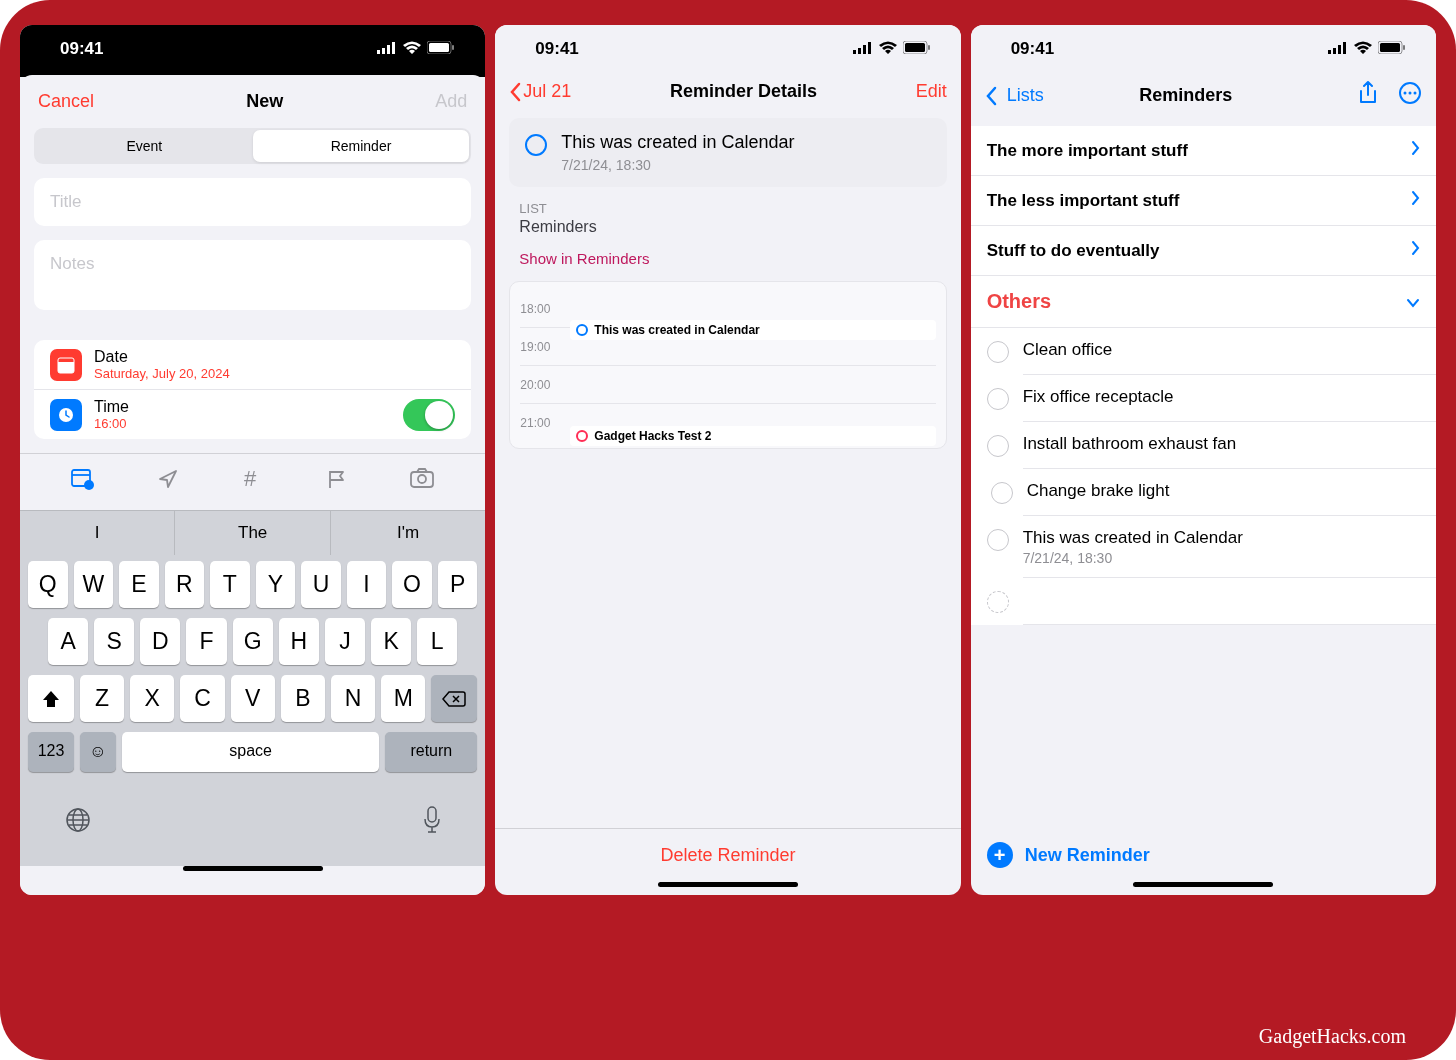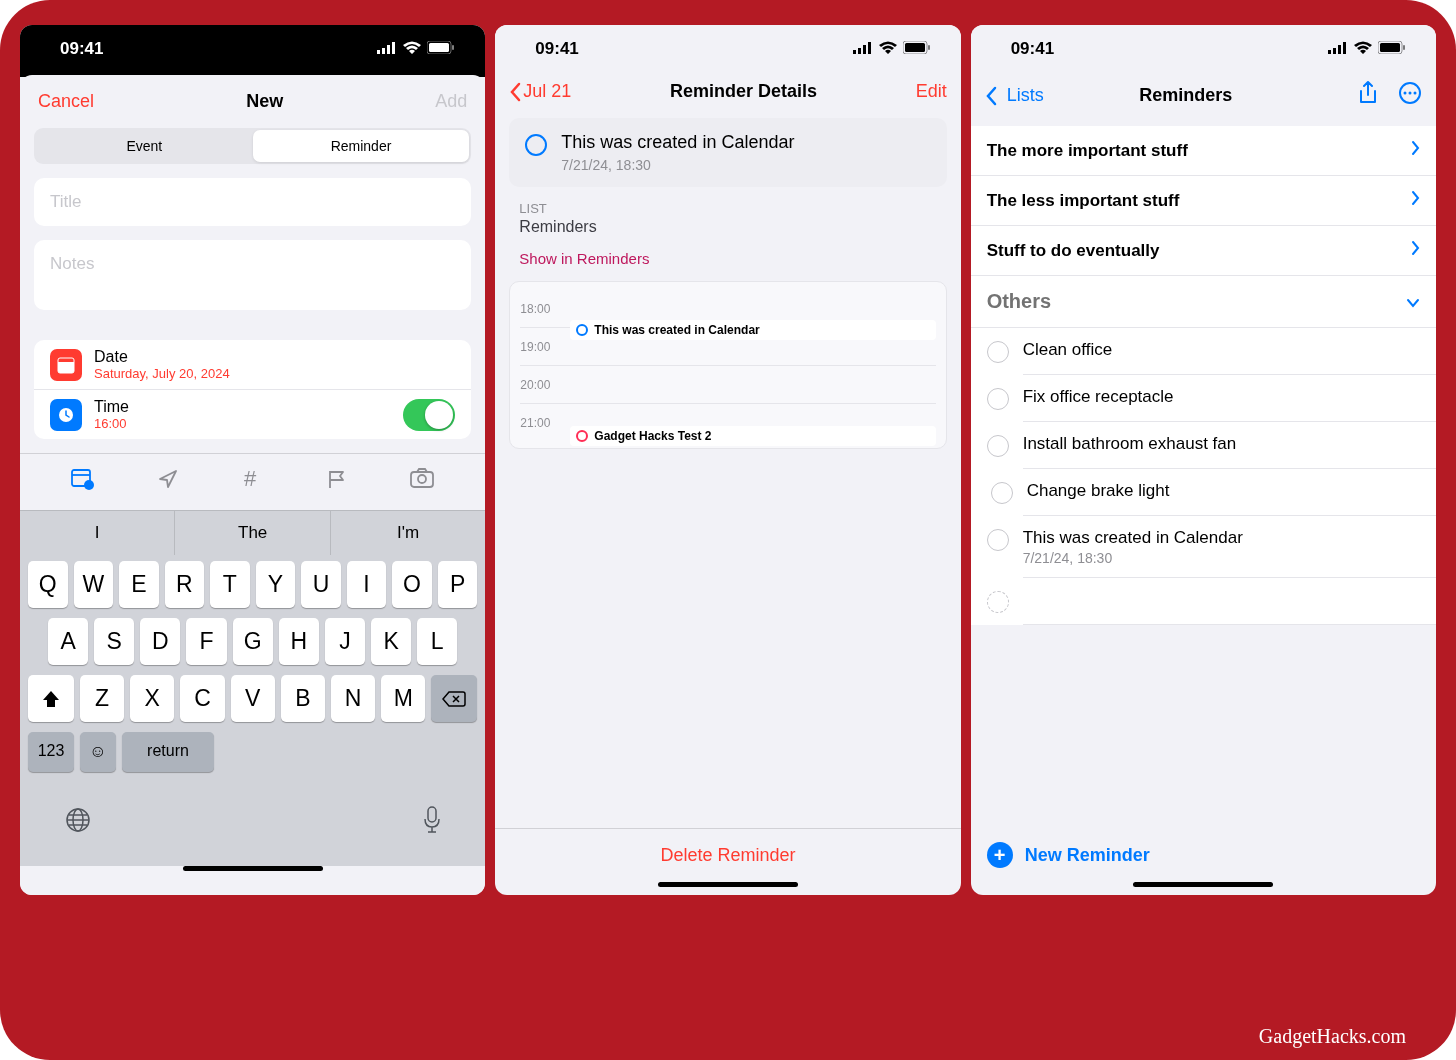--- a/index.html
+++ b/index.html
@@ -90,21 +90,21 @@
 
 
 .nav3 { display: flex; align-items: center; padding: 8px 14px 16px; font-size: 18px; }
 .nav3 .back { color: #007aff; display: flex; align-items: center; gap: 10px; }
 .nav3 .title { font-weight: 600; flex: 1; text-align: center; margin-left: -30px; }
 .nav3 .actions { display: flex; gap: 20px; color: #007aff; }
 
 .list3 { background: #fff; }
 .list3-row { display: flex; align-items: center; padding: 14px 16px; border-bottom: 1px solid #e5e5ea; font-size: 17px; font-weight: 700; }
 .list3-row .chev { margin-left: auto; color: #007aff; }
-.section-hdr { display: flex; align-items: center; padding: 14px 16px; background: #fff; color: #737373; font-size: 20px; font-weight: 700; border-bottom: 1px solid #e5e5ea; }
+.section-hdr { display: flex; align-items: center; padding: 14px 16px; background: #fff; color: #ef4444; font-size: 20px; font-weight: 700; border-bottom: 1px solid #e5e5ea; }
 .section-hdr .chev { margin-left: auto; color: #007aff; }
 
 .task-row { display: flex; align-items: flex-start; padding: 12px 16px; border-bottom: 1px solid #e5e5ea; gap: 14px; background: #fff; }
 .task-row .circle { width: 22px; height: 22px; border: 1.5px solid #c7c7cc; border-radius: 50%; flex-shrink: 0; margin-top: 1px; }
 .task-row .circle.dashed { border-style: dashed; }
 .task-row .txt .t1 { font-size: 17px; }
 .task-row .txt .t2 { font-size: 14px; color: #8e8e93; margin-top: 2px; }
 
 .new-rem { display: flex; align-items: center; gap: 12px; padding: 14px 16px; color: #007aff; font-size: 18px; font-weight: 600; margin-top: auto; }
 .new-rem .plus { width: 26px; height: 26px; background: #007aff; border-radius: 50%; color: #fff; display: flex; align-items: center; justify-content: center; font-size: 20px; font-weight: bold; }
@@ -243,20 +243,21 @@
         <div class="key bksp">
               <svg width="24" height="18" viewBox="0 0 24 18">
                 <path d="M7 2 H21 Q23 2 23 4 V14 Q23 16 21 16 H7 L1 9 Z" fill="none" stroke="#000" stroke-width="1.5"></path>
                 <path d="M11 6 L17 12 M17 6 L11 12" stroke="#000" stroke-width="1.5"></path>
               </svg>
             </div>
       </div>
       <div class="kb-row">
         <div class="key fn num">123</div>
         <div class="key fn emoji">☺</div>
+        <div class="key space">space</div>
         <div class="key fn return">return</div>
       </div>
       <div class="kb-bottom">
         <span><svg width="28" height="28" viewBox="0 0 28 28">
                 <circle cx="14" cy="14" r="11" fill="none" stroke="currentColor" stroke-width="1.5"></circle>
                 <ellipse cx="14" cy="14" rx="5" ry="11" fill="none" stroke="currentColor" stroke-width="1.5"></ellipse>
                 <line x1="3" y1="14" x2="25" y2="14" stroke="currentColor" stroke-width="1.5"></line>
                 <line x1="5" y1="9" x2="23" y2="9" stroke="currentColor" stroke-width="1.5"></line>
                 <line x1="5" y1="19" x2="23" y2="19" stroke="currentColor" stroke-width="1.5"></line>
               </svg></span>

